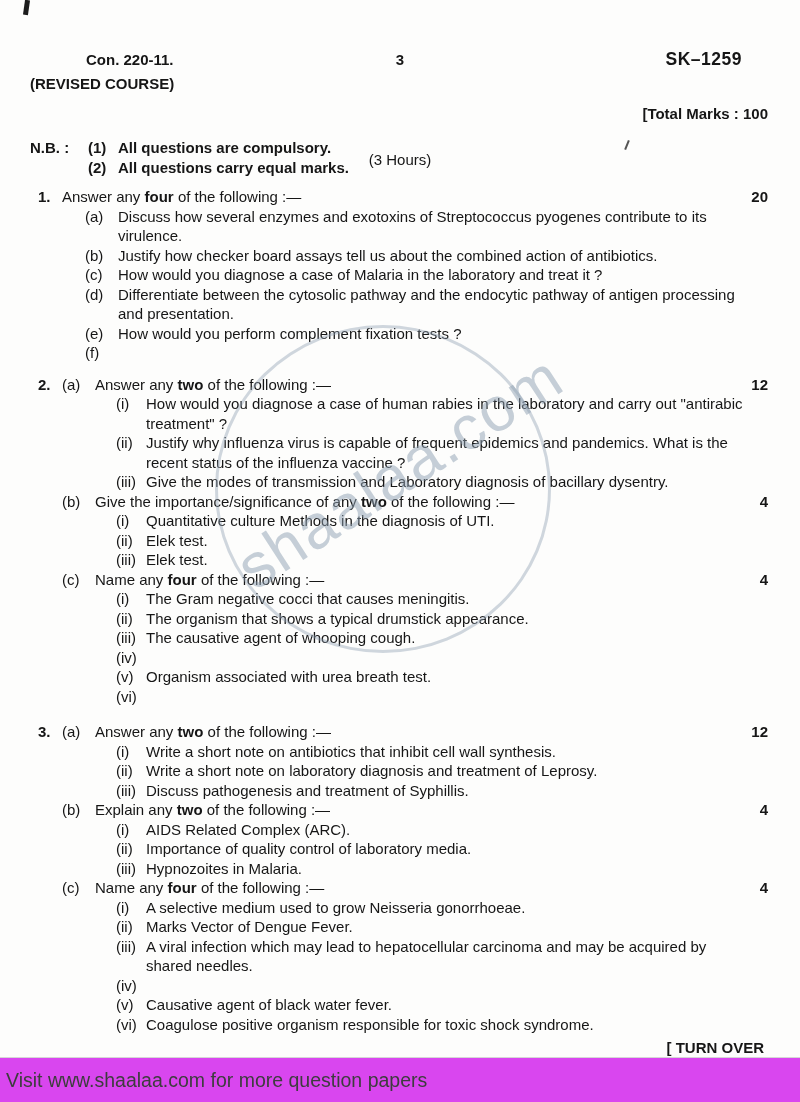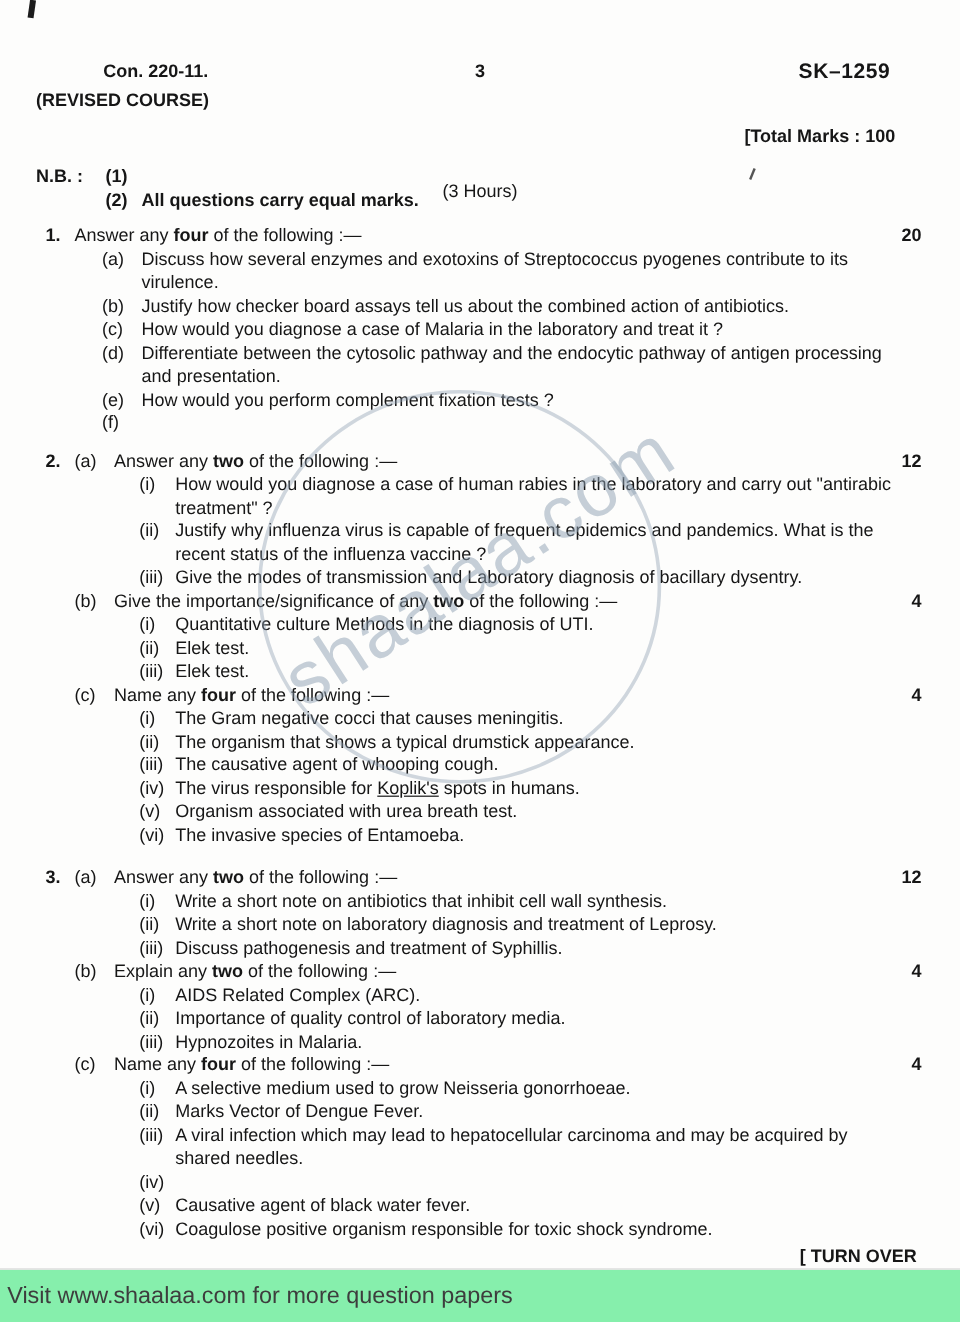--- a/index.html
+++ b/index.html
@@ -15,21 +15,21 @@
     font-size:15px;line-height:1.3;
   }
   
   .header-row{position:relative;height:22px;font-weight:700;}
   .exam-code{position:absolute;left:56px;}
   .page-num{position:absolute;left:50%;transform:translateX(-50%);}
   .paper-code{position:absolute;right:28px;font-size:17.5px;letter-spacing:.5px;top:-2px;}
   .course-line{text-align:left;font-weight:700;margin-top:2px;height:20px;}
   .hours-row{position:relative;height:22px;margin-top:10px;}
   .duration{position:absolute;left:50%;transform:translateX(-50%);margin-top:46px;}
-  .total-marks{position:absolute;right:24px;font-weight:700;}
+  .total-marks{position:absolute;right:2px;font-weight:700;}
   
   .nb{margin-top:12px;font-weight:700;}
   .row{display:flex;align-items:baseline;}
   .nb-label{width:58px;flex:none;}
   .nb-num{width:30px;flex:none;}
   .nb-text{flex:1;}
   
   #questions{margin-top:10px;}
   .q-block + .q-block{margin-top:12px;}
   #questions .q-block:nth-child(3){margin-top:16px;}
@@ -53,21 +53,21 @@
   .wm-text{
     position:absolute;left:168px;top:432px;width:464px;text-align:center;
     font-size:62px;letter-spacing:2px;color:rgba(142,160,178,.5);
     transform:rotate(-33deg);
   }
   
   .artifact-1{position:absolute;left:24px;top:0;width:5px;height:15px;background:#1c1c1c;transform:rotate(8deg);}
   .artifact-2{position:absolute;right:172px;top:140px;width:2px;height:10px;background:#555;transform:rotate(22deg);}
   
   .site-banner{
-    height:44px;display:flex;align-items:center;background:#86efac;
+    height:44px;display:flex;align-items:center;background:#d946ef;
     padding-left:6px;font-size:19.5px;color:#3d3d3d;
   }
 </style>
 </head>
 <body>
 
 <div class="sheet">
 
   <div class="watermark">
     <div class="wm-circle"></div>
@@ -87,20 +87,21 @@
 
   <div class="hours-row">
     <span class="duration">(3 Hours)</span>
     <span class="total-marks">[Total Marks : 100</span>
   </div>
 
   <div class="nb">
     <div class="row">
       <span class="nb-label"><b>N.B.</b> :</span>
       <span class="nb-num">(1)</span>
+      <span class="nb-text"><b>All questions are compulsory.</b></span>
     </div>
     <div class="row">
       <span class="nb-label"></span>
       <span class="nb-num">(2)</span>
       <span class="nb-text"><b>All questions carry equal marks.</b></span>
     </div>
   </div>
 
   <div id="questions">
       <div class="q-block">
@@ -199,31 +200,29 @@
           <span class="c-text">The organism that shows a typical drumstick appearance.</span>
         </div>
         <div class="qrow">
           <span class="sp-b"></span>
           <span class="lb-b">(iii)</span>
           <span class="c-text">The causative agent of whooping cough.</span>
         </div>
         <div class="qrow">
           <span class="sp-b"></span>
           <span class="lb-b">(iv)</span>
-          <span class="c-text">The virus responsible for <u>Koplik's</u> spots in humans.</span>
         </div>
         <div class="qrow">
           <span class="sp-b"></span>
           <span class="lb-b">(v)</span>
           <span class="c-text">Organism associated with urea breath test.</span>
         </div>
         <div class="qrow">
           <span class="sp-b"></span>
           <span class="lb-b">(vi)</span>
-          <span class="c-text">The invasive species of Entamoeba.</span>
         </div>
       </div>
       <div class="q-block">
         <div class="qrow">
           <span class="c-qnum">3.</span>
           <span class="c-slabel">(a)</span>
           <span class="c-head">Answer any <b>two</b> of the following :—</span>
           <span class="c-marks">12</span>
         </div>
         <div class="qrow">

